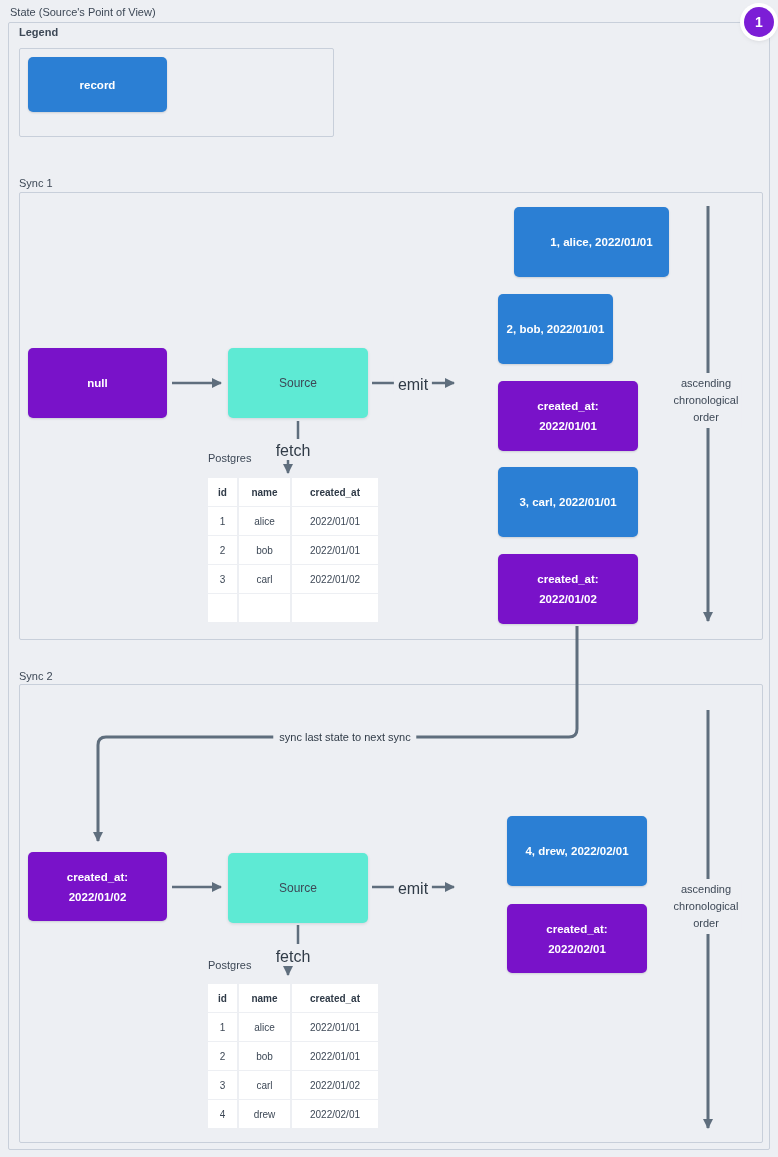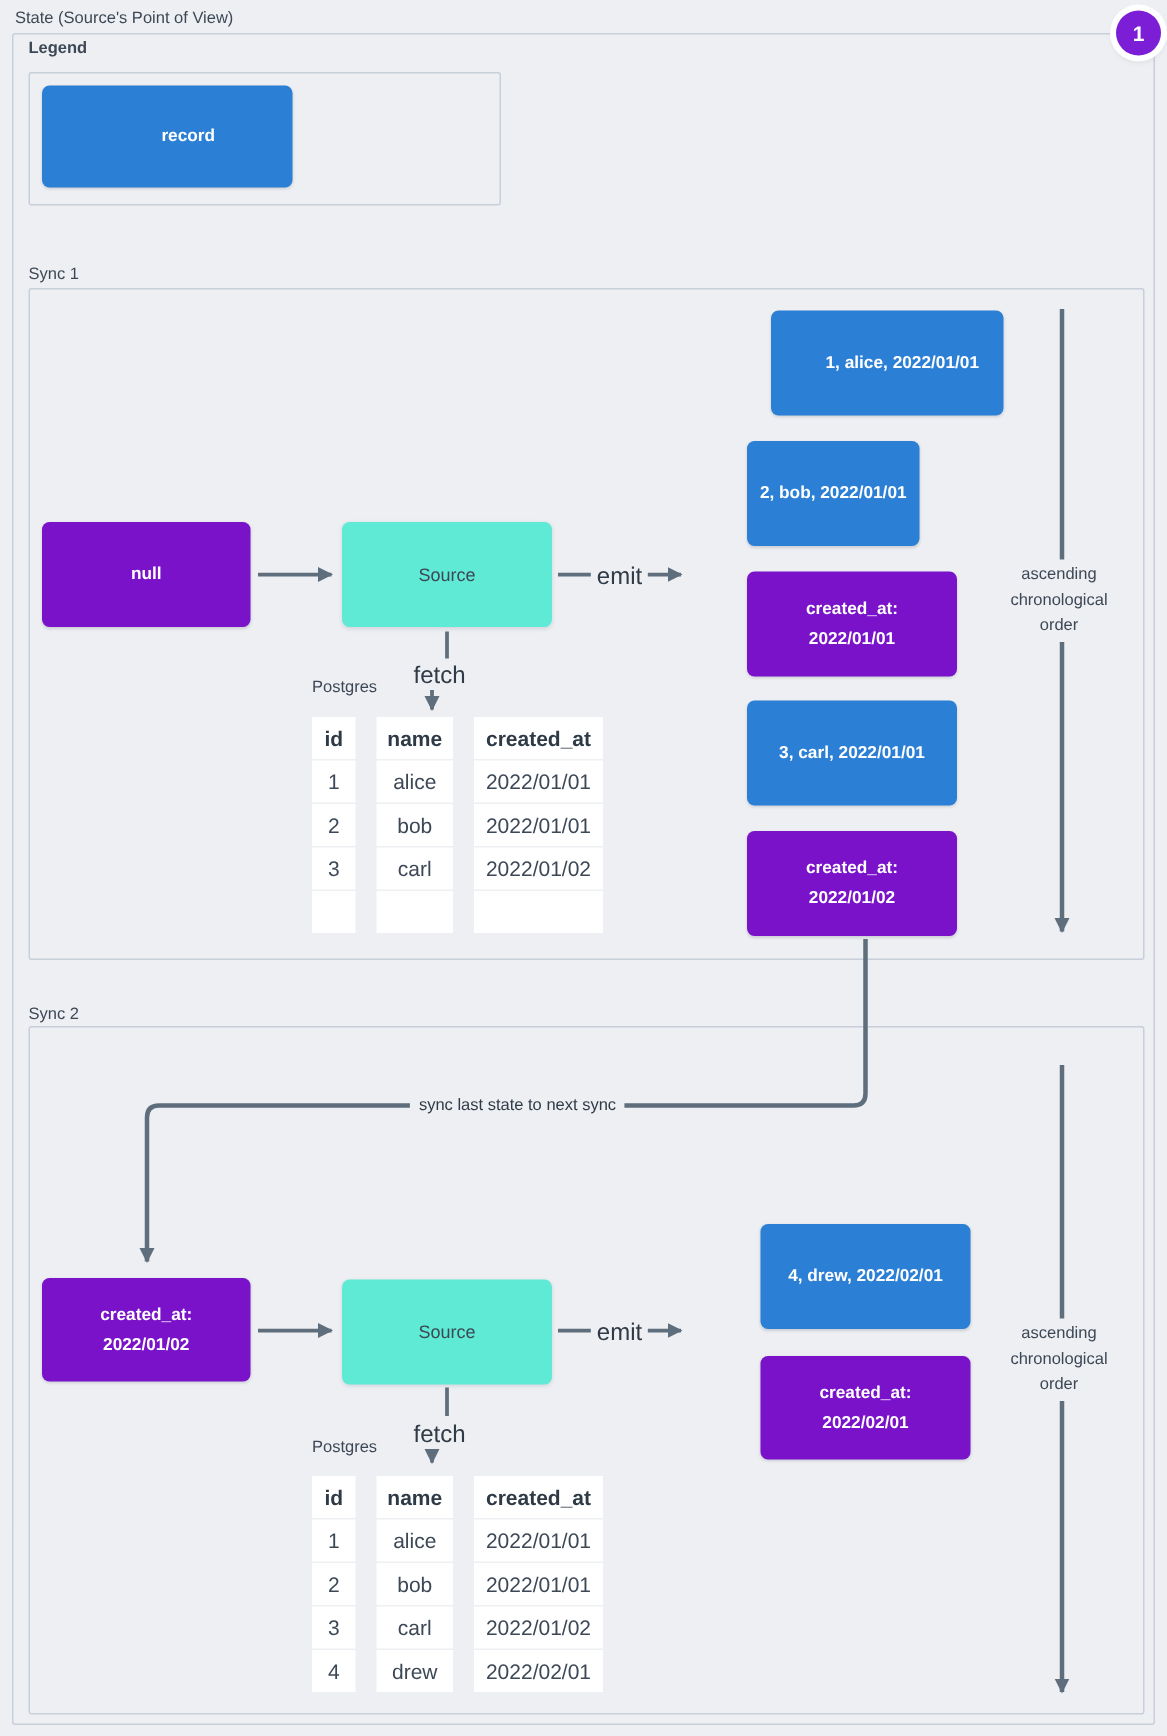--- a/index.html
+++ b/index.html
@@ -38,21 +38,21 @@
     position:absolute;z-index:4;transform:translate(-50%,-50%);background:var(--bg);
     padding:0 6px;font-size:11px;color:var(--text-dark);white-space:nowrap;
   }
   .asc{
     position:absolute;z-index:4;transform:translateX(-50%);background:var(--bg);
     padding:2px 3px;font-size:11px;line-height:17px;color:var(--text);text-align:center;
     white-space:nowrap;
   }
   .tbl{
     position:absolute;z-index:3;display:grid;grid-template-columns:29px 51px 86px;
-    gap:1px 14px;font-size:14px;color:var(--text);
+    gap:1px 2px;font-size:10px;color:var(--text);
   }
   .tbl .cell{background:#fff;height:28px;display:flex;align-items:center;justify-content:center;}
   .tbl .h{font-weight:bold;color:#2f3a47;}
   .badge{
     position:absolute;z-index:5;width:30px;height:30px;border-radius:50%;
     background:var(--badge);color:#fff;font-size:14px;font-weight:bold;
     display:flex;align-items:center;justify-content:center;
     box-shadow:0 0 0 4px #fff,0 2px 6px rgba(0,0,0,.25);
   }
 </style>
@@ -84,21 +84,21 @@
 
     <path d="M172 887 H221" stroke="#5f6e7d" stroke-width="2.5" fill="none" marker-end="url(#arr)"></path>
     <path d="M372 887 H454" stroke="#5f6e7d" stroke-width="2.5" fill="none" marker-end="url(#arr)"></path>
     <path d="M298 925 V944" stroke="#5f6e7d" stroke-width="2.5" fill="none"></path>
     <path d="M288 962 V975" stroke="#5f6e7d" stroke-width="2.5" fill="none" marker-end="url(#arr)"></path>
     <path d="M708 710 V1128" stroke="#5f6e7d" stroke-width="3" fill="none" marker-end="url(#arr)"></path>
   </svg>
 
   <div class="sec-label" style="left:19px;top:26px;font-weight:bold;">Legend</div>
   <div class="frame" style="left:19px;top:48px;width:313px;height:87px;"></div>
-  <div class="box record" style="left:28px;top:57px;width:139px;height:68px;padding-left:28px;">
+  <div class="box record" style="left:28px;top:57px;width:139px;height:55px;">
     <div>record</div>
   </div>
 
   <div class="sec-label" style="left:19px;top:177px;">Sync 1</div>
   <div class="frame" style="left:19px;top:192px;width:742px;height:446px;"></div>
 
   <div class="box state" style="left:28px;top:348px;width:139px;height:70px;">
     <div>null</div>
   </div>
   <div class="box plain" style="left:228px;top:348px;width:140px;height:70px;">

